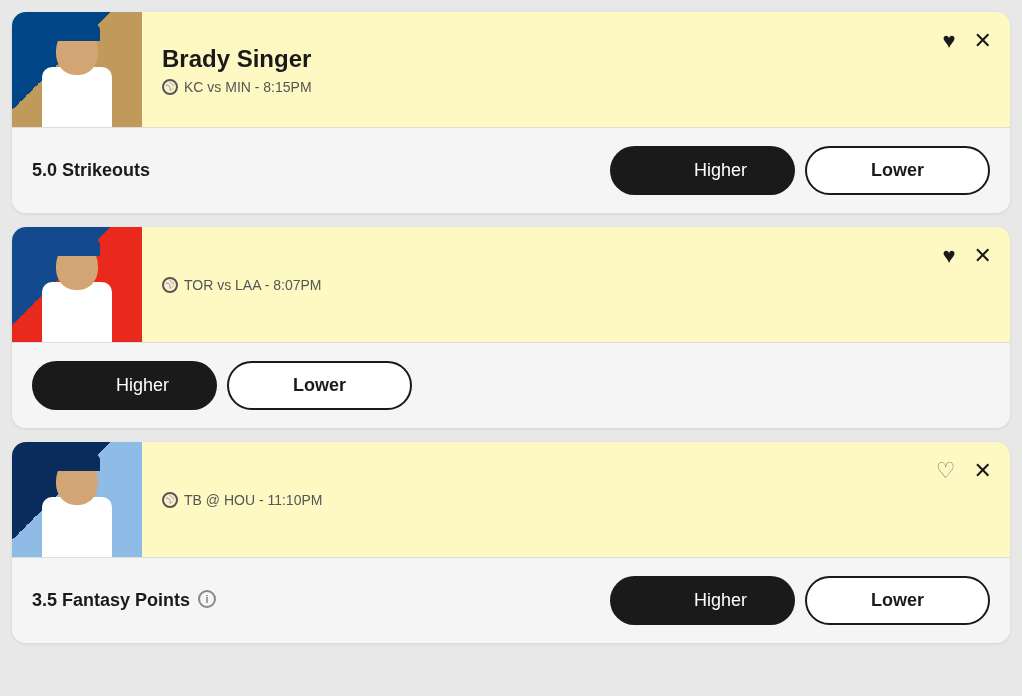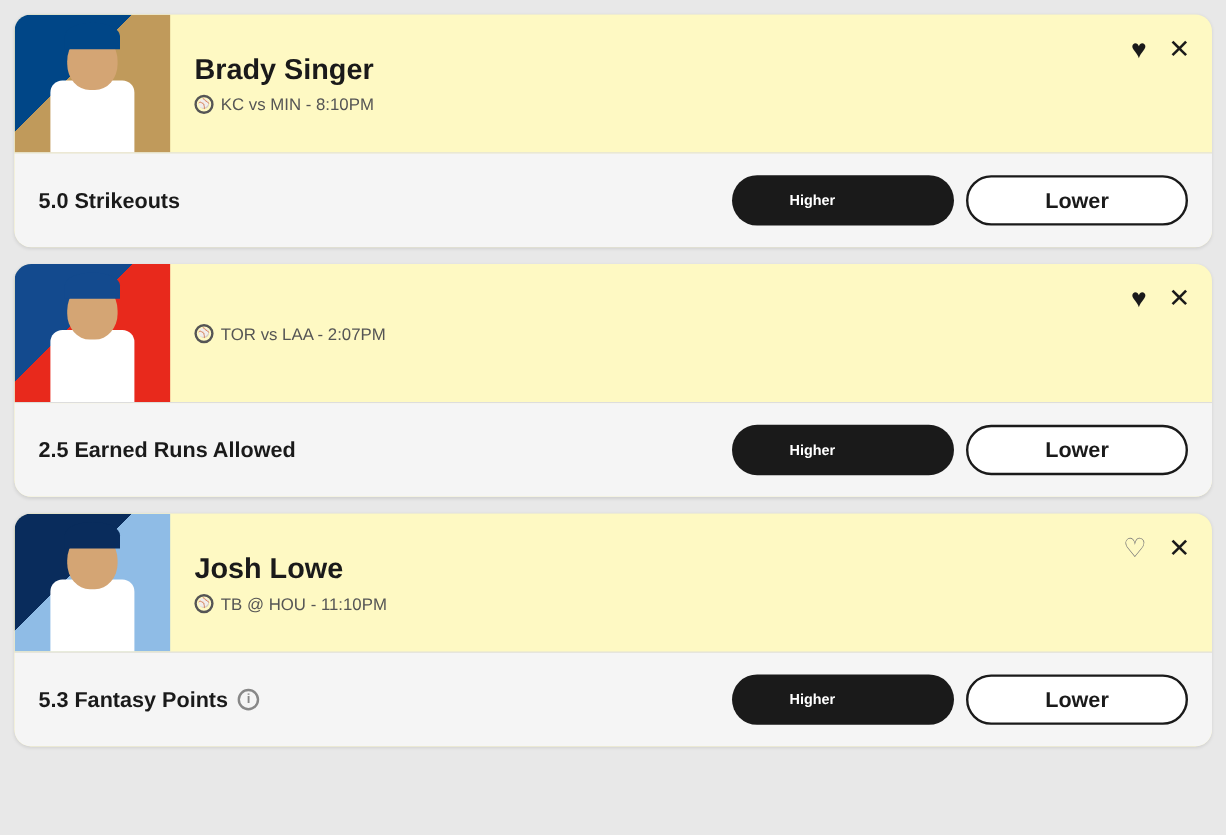--- a/index.html
+++ b/index.html
@@ -110,21 +110,20 @@
       justify-content: space-between;
       padding: 18px 20px;
       background: #f5f5f5;
     }
 
     .stat-label {
       font-size: 18px;
       font-weight: 700;
       color: #1a1a1a;
       display: flex;
-      align-items: center;
       gap: 8px;
     }
 
     .info-icon {
       width: 18px;
       height: 18px;
       border-radius: 50%;
       border: 2px solid #888;
       display: inline-flex;
       align-items: center;
@@ -139,25 +138,25 @@
       display: flex;
       gap: 10px;
     }
 
     .btn-higher {
       background: #1a1a1a;
       color: white;
       border: none;
       border-radius: 30px;
       padding: 14px 48px;
-      font-size: 12px;
-      font-weight: 700;
+      font-size: 18px;
+      font-weight: 400;
       cursor: pointer;
       min-width: 185px;
-      text-align: left;
+      text-align: right;
     }
 
     .btn-lower {
       background: white;
       color: #1a1a1a;
       border: 2.5px solid #1a1a1a;
       border-radius: 30px;
       padding: 8px 48px;
       font-size: 18px;
       font-weight: 700;
@@ -233,21 +232,21 @@
           <div class="fig-head">
             <div class="fig-cap "></div>
           </div>
           <div class="fig-body"></div>
         </div>
       </div>
       <div class="card-info">
         <div class="player-name">Brady Singer</div>
         <div class="game-info">
           <span class="baseball-icon">⚾</span>
-          <span>KC vs MIN - 8:10PM</span>
+          <span>KC vs MIN - 8:15PM</span>
         </div>
       </div>
       <div class="header-actions">
         <button class="heart-btn">
           <span class="heart-filled">♥</span>
         </button>
         <button class="close-btn">
           <span>✕</span>
         </button>
       </div>
@@ -271,75 +270,70 @@
         <div class="figure-inner">
           <div class="fig-head">
             <div class="fig-cap fig-cap-tor"></div>
           </div>
           <div class="fig-body"></div>
         </div>
       </div>
       <div class="card-info">
         <div class="game-info">
           <span class="baseball-icon">⚾</span>
-          <span>TOR vs LAA - 2:07PM</span>
+          <span>TOR vs LAA - 8:07PM</span>
         </div>
       </div>
       <div class="header-actions">
         <button class="heart-btn">
           <span class="heart-filled">♥</span>
         </button>
         <button class="close-btn">
           <span>✕</span>
         </button>
       </div>
     </div>
     <div class="divider-row"></div>
     <div class="card-stat-row">
-      <div class="stat-label">
-        <span>2.5 Earned Runs Allowed</span>
-
-      </div>
       <div class="bet-buttons">
         <button class="btn-higher">Higher</button>
         <button class="btn-lower">Lower</button>
       </div>
     </div>
   </div>
     <div class="card">
     <div class="card-header">
       <div class="figure">
         <div class="player-bg-tb"></div>
         <div class="figure-inner">
           <div class="fig-head">
             <div class="fig-cap fig-cap-tb"></div>
           </div>
           <div class="fig-body"></div>
         </div>
       </div>
       <div class="card-info">
-        <div class="player-name">Josh Lowe</div>
         <div class="game-info">
           <span class="baseball-icon">⚾</span>
           <span>TB @ HOU - 11:10PM</span>
         </div>
       </div>
       <div class="header-actions">
         <button class="heart-btn">
           <span class="heart-outline">♡</span>
         </button>
         <button class="close-btn">
           <span>✕</span>
         </button>
       </div>
     </div>
     <div class="divider-row"></div>
     <div class="card-stat-row">
       <div class="stat-label">
-        <span>5.3 Fantasy Points</span>
+        <span>3.5 Fantasy Points</span>
         <span class="info-icon">i</span>
       </div>
       <div class="bet-buttons">
         <button class="btn-higher">Higher</button>
         <button class="btn-lower">Lower</button>
       </div>
     </div>
   </div>
   </div>
 

